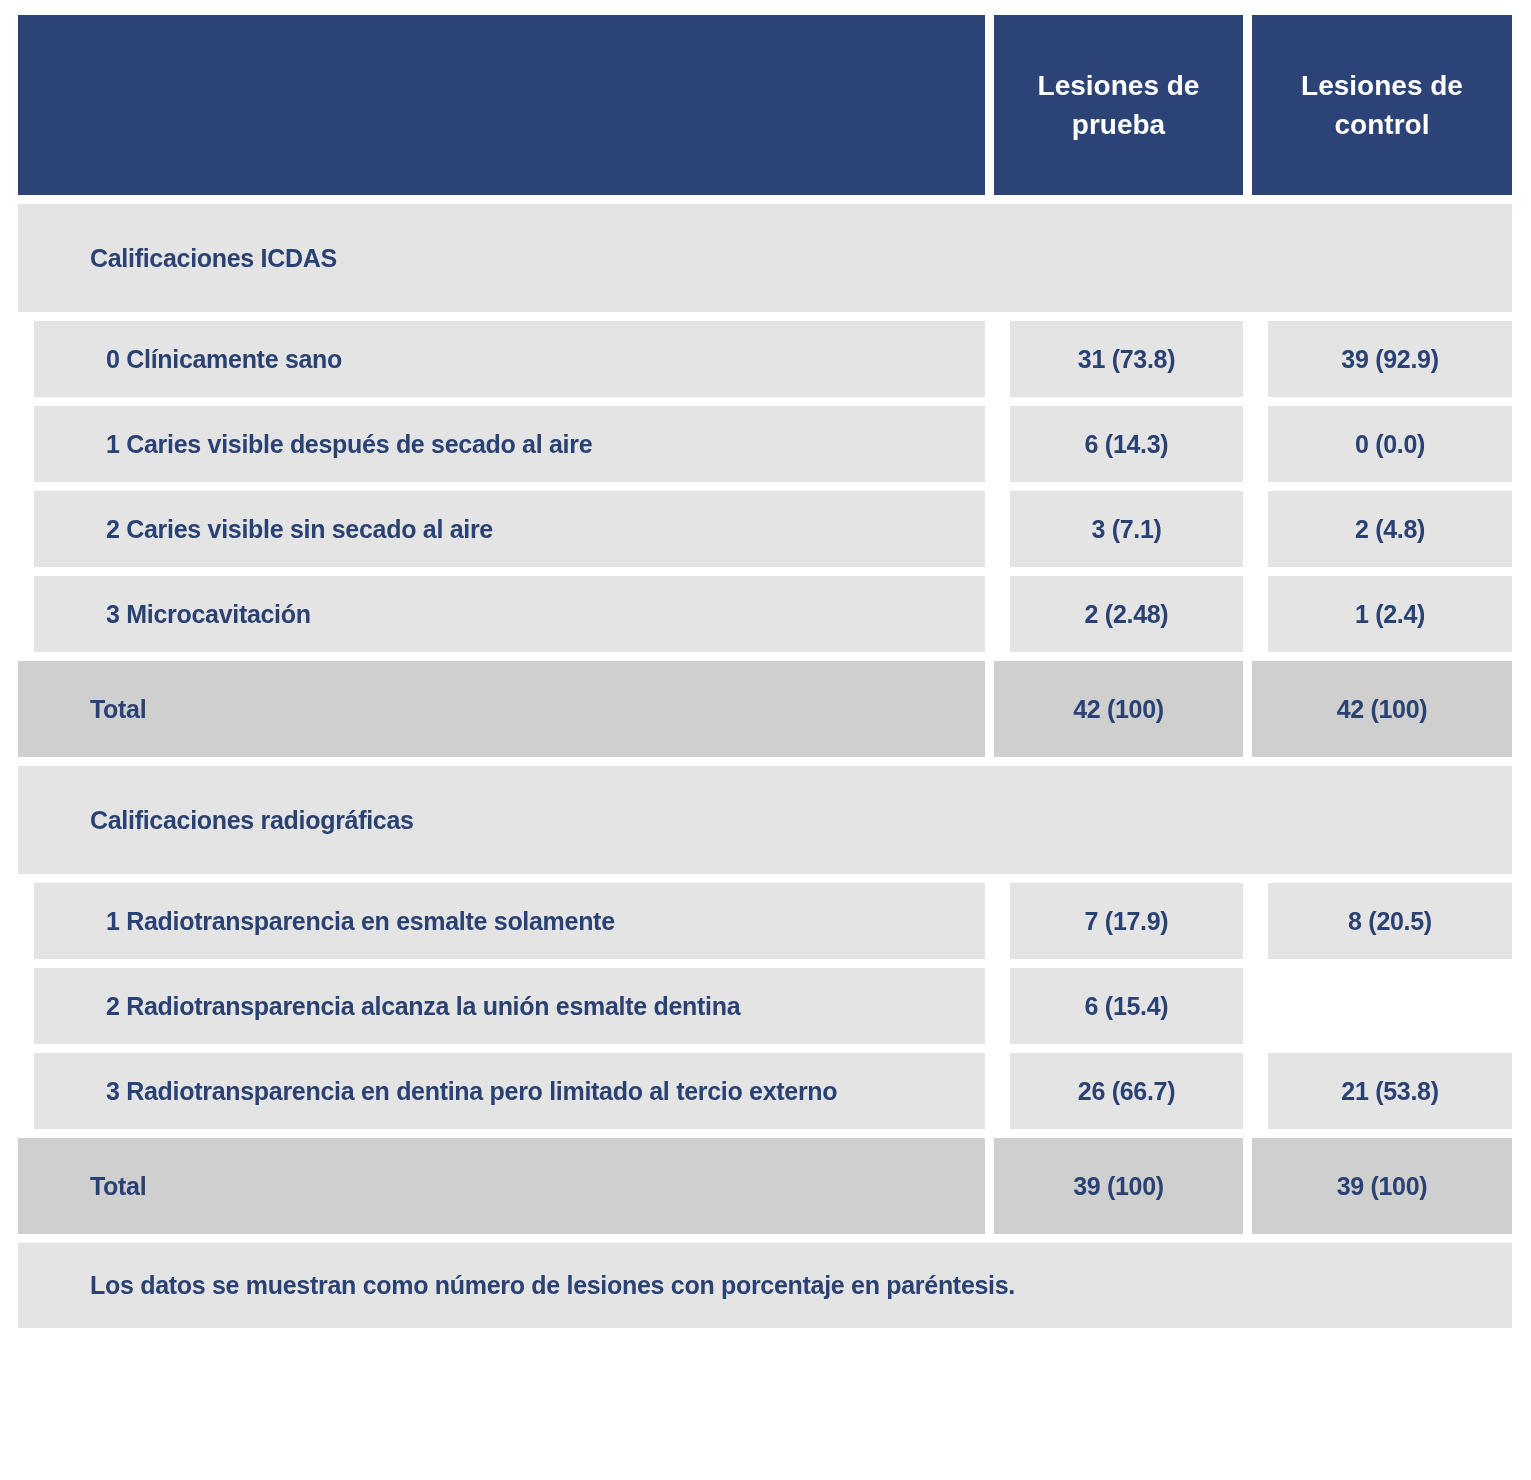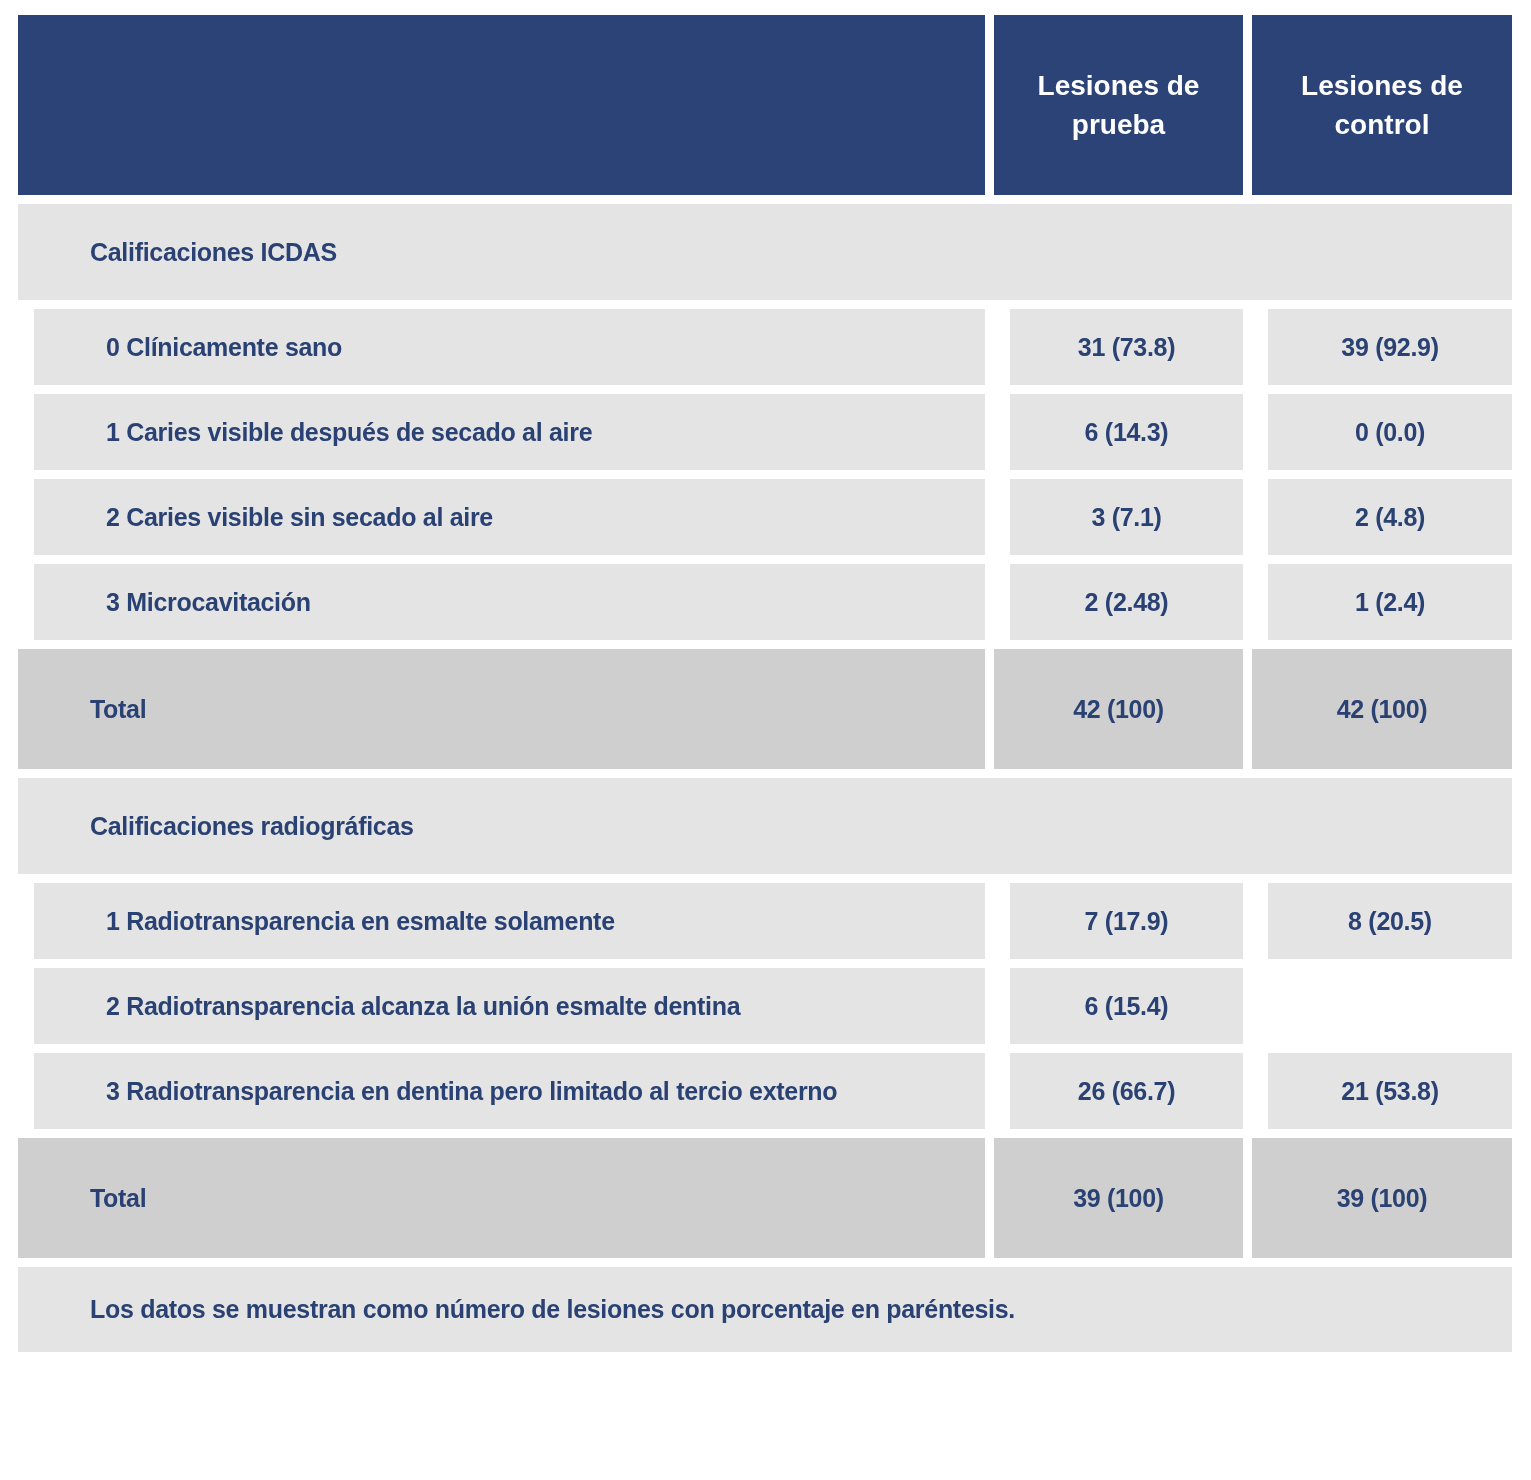--- a/index.html
+++ b/index.html
@@ -47,23 +47,23 @@
   .value-cell { justify-content: center; text-align: center; padding: 0 10px; }
   .header-row .cell {
     background: var(--header-bg);
     color: var(--header-text);
     height: 180px;
     font-size: 28px;
     line-height: 1.4;
     letter-spacing: 0;
   }
   .header-row .value-cell { padding: 0 26px; }
-  .section-row .cell { height: 96px; }
+  .section-row .cell { height: 108px; }
   .data-row .cell { height: 76px; margin-left: 16px; }
-  .total-row .cell { background: var(--total-bg); height: 120px; }
+  .total-row .cell { background: var(--total-bg); height: 96px; }
   .footer-row .cell { height: 85px; }
 </style>
 </head>
 <body>
 
 <div class="tbl">
 
   <div class="row header-row">
     <div class="cell label-cell"></div>
     <div class="cell value-cell">Lesiones de prueba</div>

